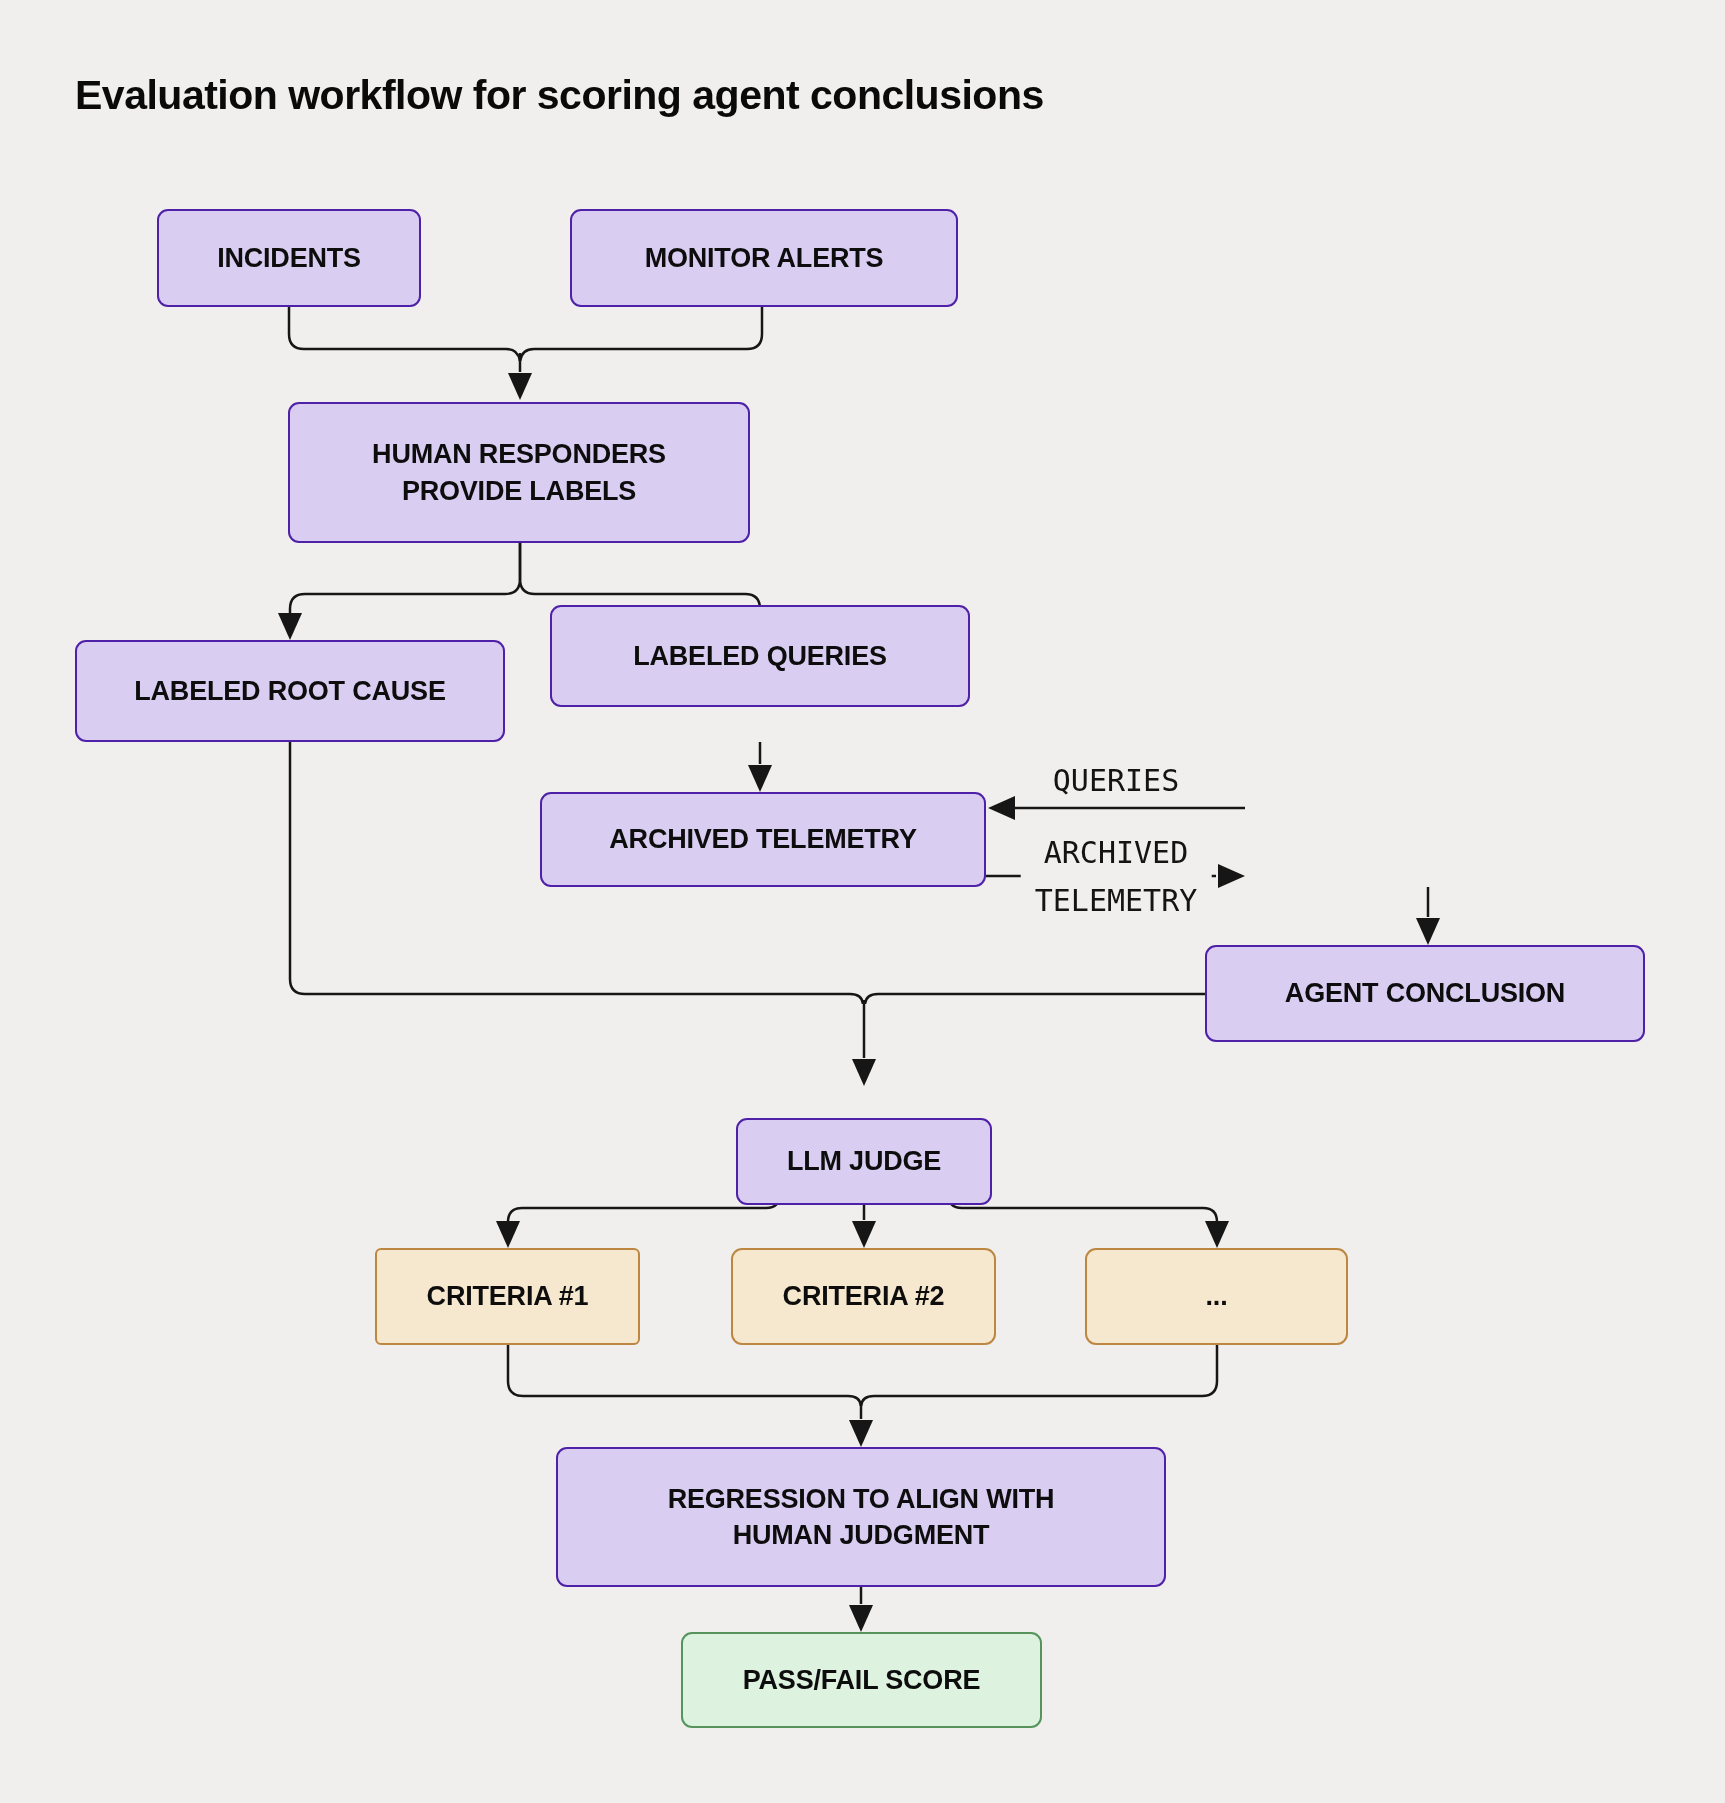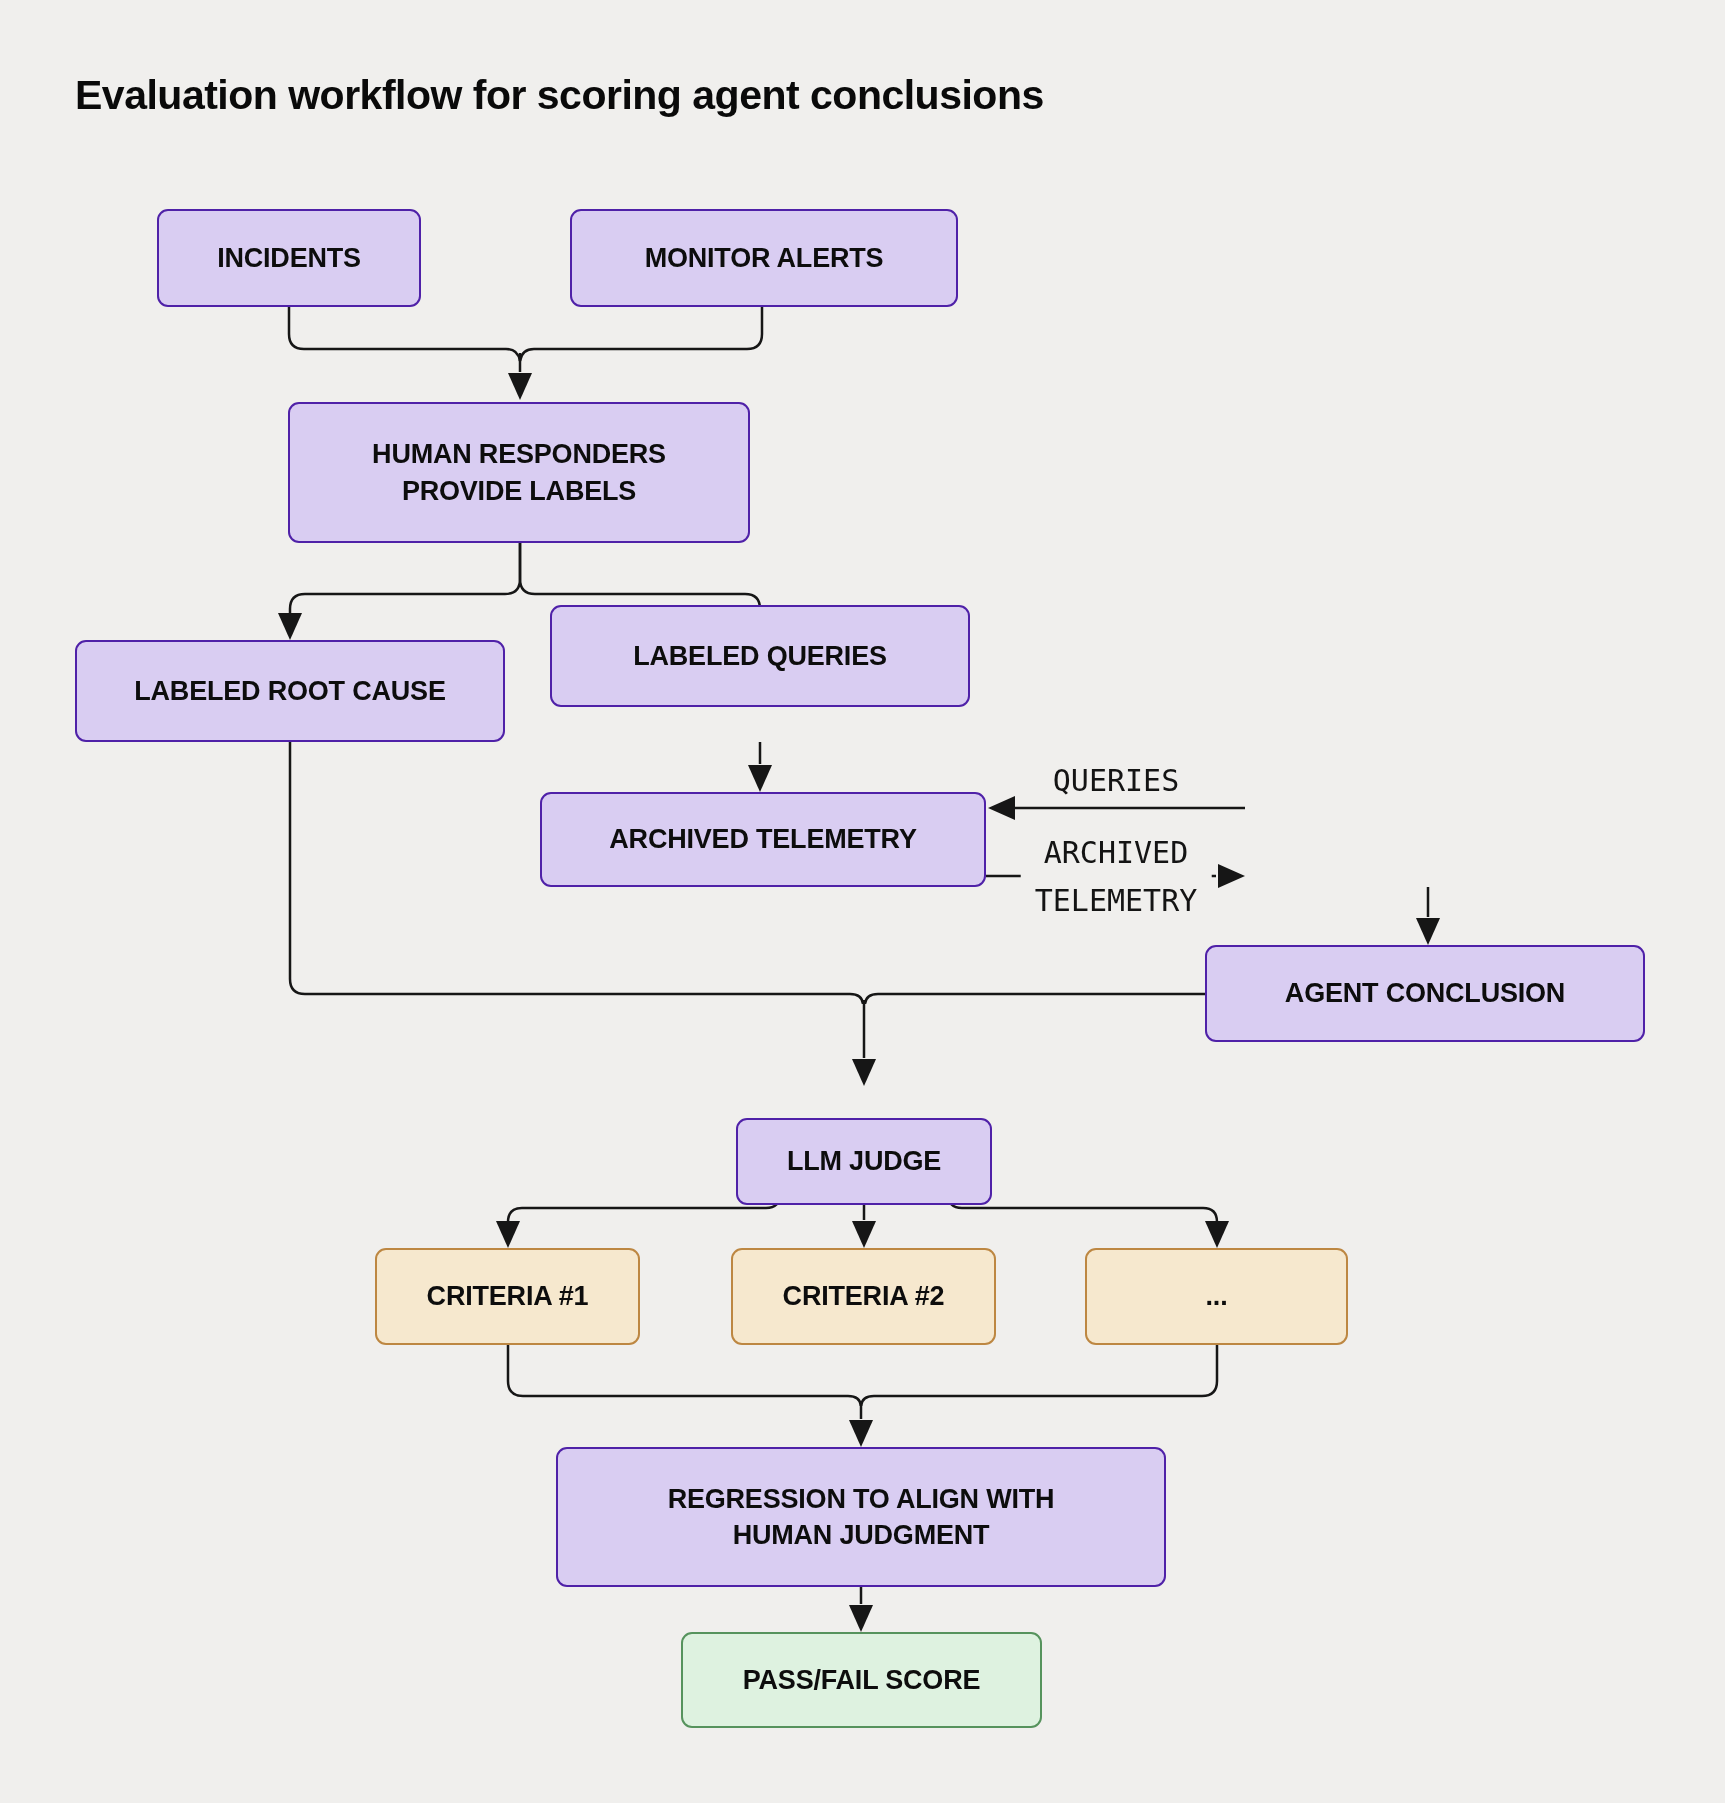--- a/index.html
+++ b/index.html
@@ -100,21 +100,21 @@
 
   <div class="node purple" style="left:550px;top:605px;width:420px;height:102px;">LABELED QUERIES</div>
 
   <div class="node purple" style="left:540px;top:792px;width:446px;height:95px;">ARCHIVED TELEMETRY</div>
 
 
   <div class="node purple" style="left:1205px;top:945px;width:440px;height:97px;">AGENT CONCLUSION</div>
 
   <div class="node purple" style="left:736px;top:1086px;width:256px;height:87px;margin-top:32px;">LLM JUDGE</div>
 
-  <div class="node orange" style="left:375px;top:1248px;width:265px;height:97px;">CRITERIA #1</div>
+  <div class="node orange" style="left:375px;top:1248px;width:265px;height:97px;border-radius:6px;">CRITERIA #1</div>
 
   <div class="node orange" style="left:731px;top:1248px;width:265px;height:97px;">CRITERIA #2</div>
 
   <div class="node orange" style="left:1085px;top:1248px;width:263px;height:97px;">...</div>
 
   <div class="node purple" style="left:556px;top:1447px;width:610px;height:140px;">REGRESSION TO ALIGN WITH
 HUMAN JUDGMENT</div>
 
   <div class="node green" style="left:681px;top:1632px;width:361px;height:96px;">PASS/FAIL SCORE</div>
 

